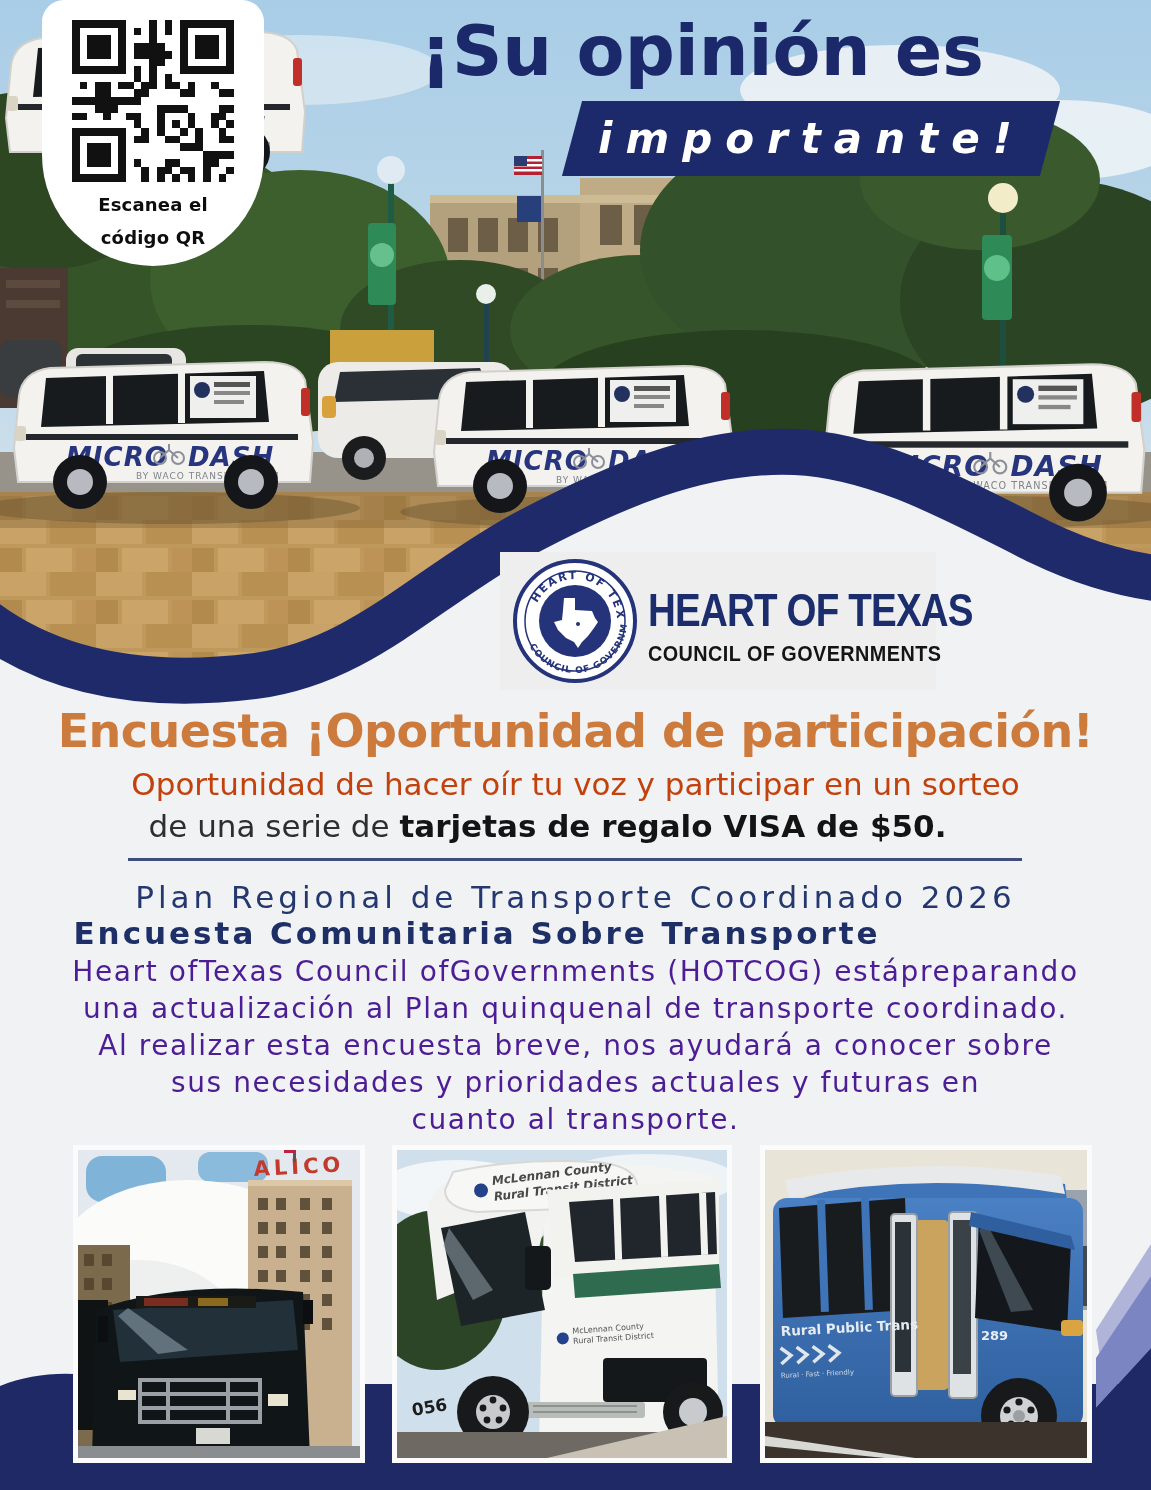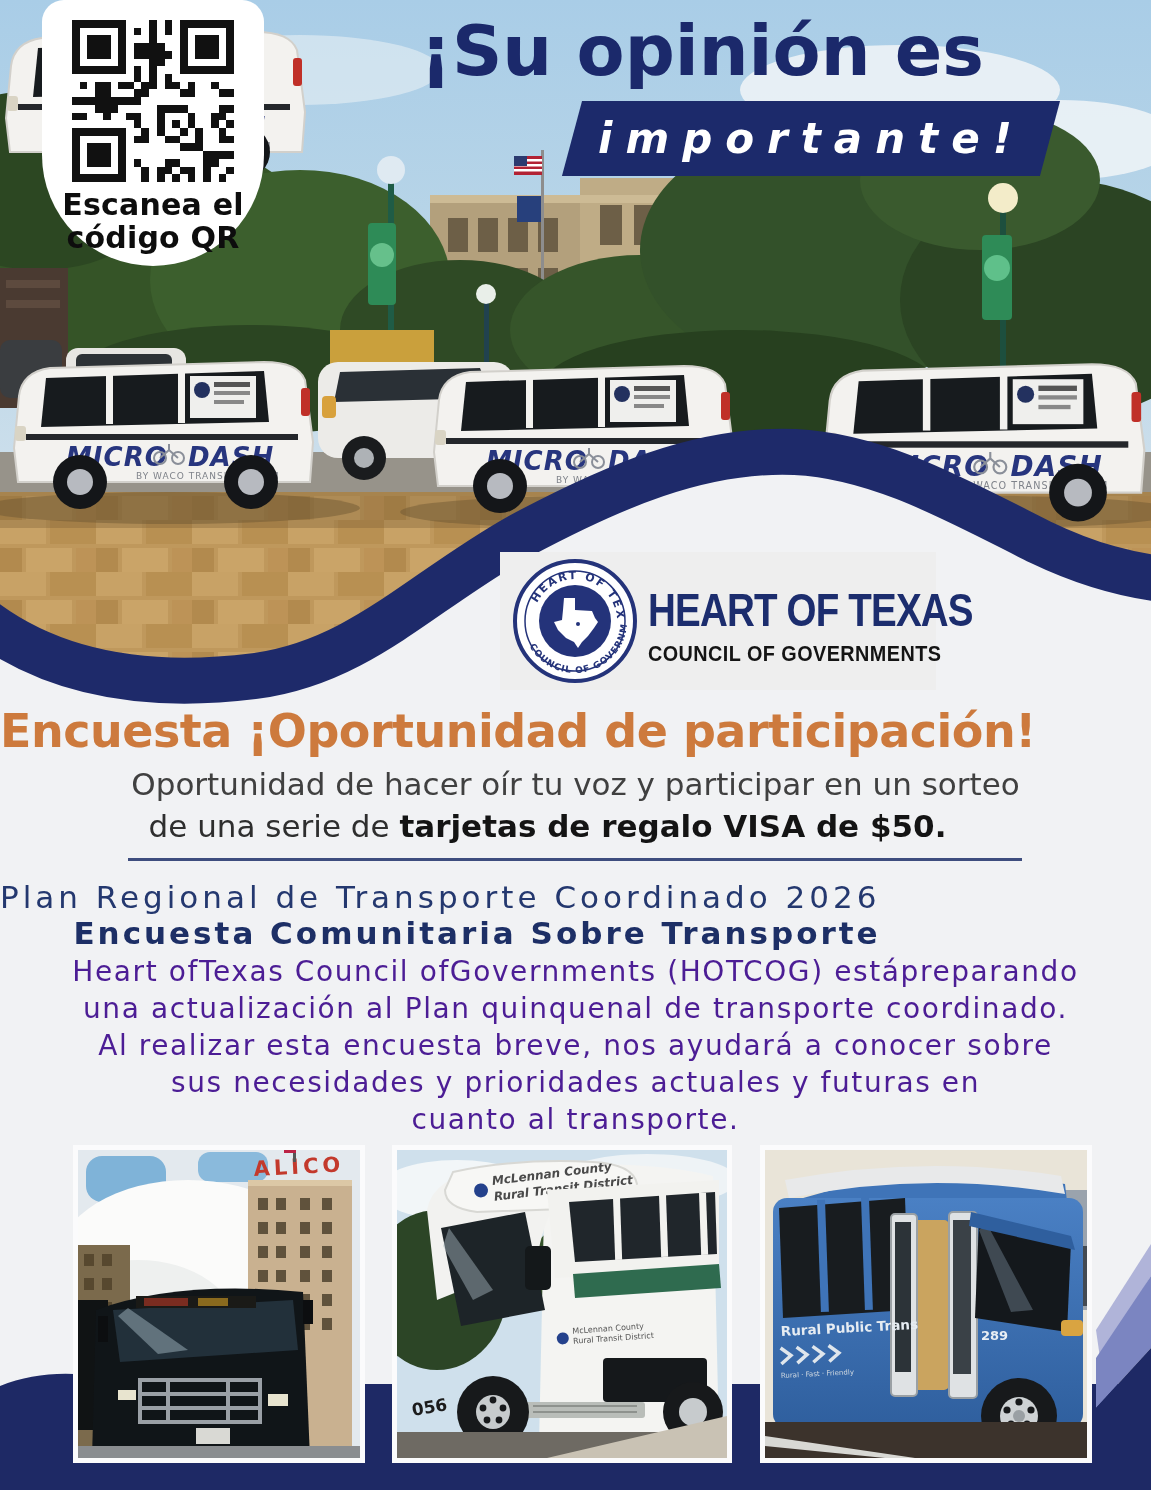--- a/index.html
+++ b/index.html
@@ -8,48 +8,48 @@
   #poster *{box-sizing:border-box;}
 
   
   .hero{position:absolute;left:0;top:0;width:1151px;height:720px;}
   .wave{position:absolute;left:0;top:380px;width:1151px;height:400px;}
 
   
   .qr-card{position:absolute;left:42px;top:0;width:222px;height:266px;background:#ffffff;
            border-radius:22px 22px 112px 112px;z-index:6;text-align:center;}
   .qr-card svg{position:absolute;left:30px;top:20px;}
-  .qr-label{position:absolute;left:0;top:188px;width:100%;font-weight:bold;font-size:30px;
+  .qr-label{position:absolute;left:0;top:188px;width:100%;font-weight:bold;font-size:18px;
             line-height:33px;color:#0d0d0d;letter-spacing:.2px;}
 
   
   .su-title{position:absolute;left:420px;top:10px;width:660px;text-align:left;
             font-size:70px;font-weight:bold;color:#1b296b;letter-spacing:0;z-index:6;}
   .imp-banner{position:absolute;left:572px;top:101px;width:478px;height:75px;background:#1c2a6b;
               transform:skewX(-15deg);z-index:6;display:flex;align-items:center;justify-content:center;}
   .imp-banner span{display:inline-block;transform:skewX(15deg);font-style:italic;font-weight:bold;
                    color:#ffffff;font-size:42px;letter-spacing:13px;}
 
   
   .logo-block{position:absolute;left:500px;top:552px;width:436px;height:138px;background:#eeeeee;z-index:5;}
   .logo-seal{position:absolute;left:12px;top:6px;}
   .logo-words{position:absolute;left:148px;top:30px;width:288px;}
   .logo-main{font-family:"Liberation Sans",sans-serif;font-weight:bold;font-size:47px;color:#1c2d6e;
              transform:scaleX(.82);transform-origin:left;white-space:nowrap;letter-spacing:-1px;}
   .logo-sub{font-family:"Liberation Sans",sans-serif;font-weight:bold;font-size:22px;color:#141414;
             transform:scaleX(.9);transform-origin:left;white-space:nowrap;margin-top:4px;letter-spacing:.5px;}
 
   
-  .orange-headline{position:absolute;left:0;top:704px;width:1151px;
+  .orange-headline{position:absolute;left:0;top:704px;width:1151px;text-align:center;
                    font-size:46px;font-weight:bold;color:#cd7a3d;letter-spacing:-.5px;z-index:5;}
-  .intro1{position:absolute;left:0;top:766px;width:1151px;text-align:center;font-size:31px;color:#404040;z-index:5;}
+  .intro1{position:absolute;left:0;top:766px;width:1151px;text-align:center;font-size:31px;color:#c2410c;z-index:5;}
   .intro2{position:absolute;left:0;top:808px;width:1095px;text-align:center;font-size:31px;color:#2e2e2e;z-index:5;}
   .intro2 b{color:#141414;}
   .rule{position:absolute;left:128px;top:858px;width:894px;height:3px;background:#3e4d7e;z-index:5;}
-  .plan-title{position:absolute;left:0;top:879px;width:1151px;text-align:left;font-size:31px;
+  .plan-title{position:absolute;left:0;top:879px;width:1151px;text-align:center;font-size:31px;
               color:#24386f;letter-spacing:4px;z-index:5;}
   .plan-sub{position:absolute;left:0;top:915px;width:954px;text-align:center;font-size:31px;font-weight:bold;
             color:#1d2f66;letter-spacing:3px;z-index:5;}
   .plan-para{position:absolute;left:35px;top:953px;width:1081px;text-align:center;font-size:28px;
              line-height:37px;letter-spacing:1.6px;color:#4c1d95;white-space:pre-line;z-index:5;}
 
   
   .bottom-decor{position:absolute;left:0;top:1200px;width:1151px;height:290px;z-index:1;}
   .photo{position:absolute;top:1145px;height:318px;border:5px solid #fbfbfc;background:#cfd6dc;z-index:4;}
   .photo svg{display:block;}

